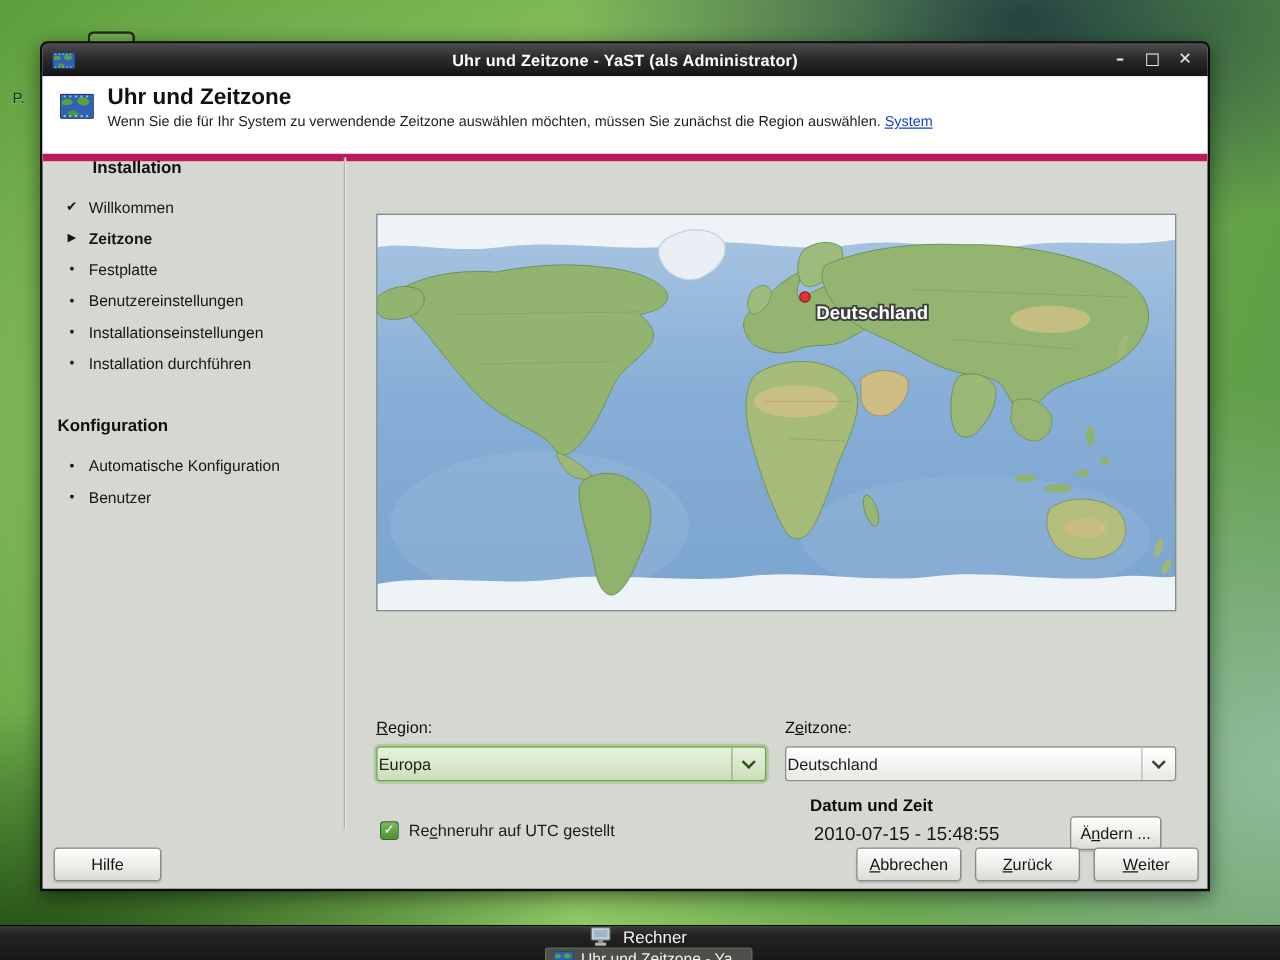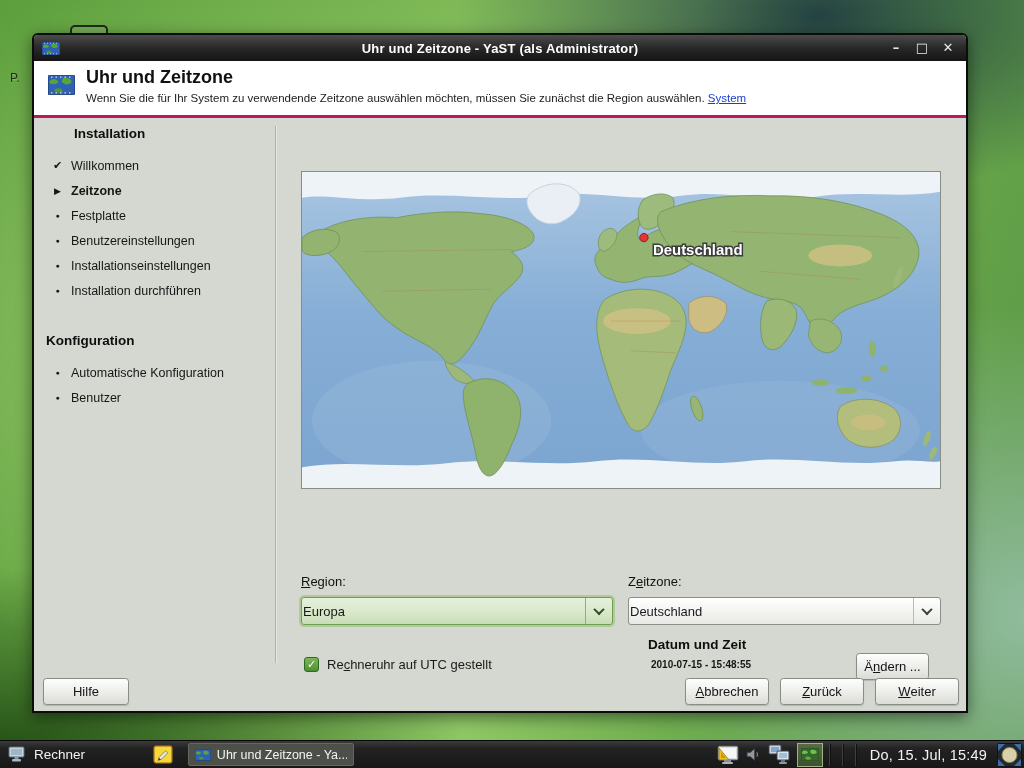--- a/index.html
+++ b/index.html
@@ -30,22 +30,22 @@
   .titlebar { position:absolute; left:0; top:0; right:0; height:26px;
     background:linear-gradient(#4c4c4c,#2b2b2b 45%,#141414);
     border-radius:4px 4px 0 0; display:flex; align-items:center; }
   .titlebar-icon { margin-left:8px; width:18px; height:13px; flex:0 0 auto; }
   .titlebar-title { position:absolute; left:0; right:0; text-align:center;
     color:#fff; font-weight:bold; font-size:13px; letter-spacing:.2px; pointer-events:none; }
   .win-controls { margin-left:auto; display:flex; align-items:center; gap:10px; padding-right:10px; z-index:2; }
   .win-btn { color:#e8e8e8; font-size:13px; font-weight:bold; width:16px; text-align:center;
     line-height:16px; cursor:default; font-family:"DejaVu Sans",sans-serif; }
 
-  .header { position:absolute; left:0; top:26px; right:0; height:57px; background:#ffffff;
-    border-bottom:3px solid #be185d; }
+  .header { position:absolute; left:0; top:26px; right:0; height:68px; background:#ffffff;
+    border-bottom:6px solid #be185d; }
   .header-icon { position:absolute; left:14px; top:14px; width:27px; height:20px; }
   .header-title { position:absolute; left:52px; top:6px; font-size:18px; font-weight:bold; color:#111; }
   .header-desc { position:absolute; left:52px; top:31px; font-size:11.5px; color:#1c1c1c; }
   .header-desc a { color:#1a3fd0; text-decoration:underline; }
 
   .main { position:absolute; left:0; top:81px; right:0; bottom:0; }
 
   
   .sidebar { position:absolute; left:0; top:10px; width:241px; padding:0 0 0 12px; }
   .side-heading { font-size:13.5px; font-weight:bold; color:#0e0e0e; margin:30px 0 12px 0; }
@@ -75,31 +75,31 @@
     border-color:#6f9e52; box-shadow:0 0 0 2px rgba(130,185,95,.45); }
   .combo.focused .dd { border-left-color:#8fae78; }
   .combo.focused .chev { border-color:#2f4f22; }
 
   .checkbox-row { position:absolute; display:flex; align-items:center; gap:8px; font-size:13px; }
   .checkbox { width:15px; height:15px; border:1px solid #2f6b1f; border-radius:3px;
     background:linear-gradient(#7cb85a,#4e8f33); color:#fff; font-size:11px; font-weight:bold;
     display:flex; align-items:center; justify-content:center; line-height:1; }
 
   .dt-heading { position:absolute; font-size:13.5px; font-weight:bold; color:#0e0e0e;margin-left:13px; }
-  .dt-value { position:absolute; font-size:10px; color:#161616;font-weight:bold; }
+  .dt-value { position:absolute; font-size:15px; color:#161616; }
 
   .btn { position:absolute; height:27px; border:1px solid #878c84; border-radius:3.5px;
     background:linear-gradient(#fefefd,#ecede9 55%,#dadcd6);
     font-size:13px; color:#151515; display:flex; align-items:center; justify-content:center;
     box-shadow:0 1px 1px rgba(0,0,0,.15); font-family:inherit; }
 
   
   .taskbar { position:absolute; left:0; top:740px; width:1024px; height:28px;
     background:linear-gradient(#3b3b3b,#222 28%,#181818); border-top:1px solid #060606;
-    display:flex; align-items:center; color:#e9e9e9; }
+    display:flex; align-items:center; color:#e9e9e9;flex-direction:column; }
   .tb-launcher { display:flex; align-items:center; gap:7px; padding:0 10px 0 8px; height:100%; }
   .tb-launcher span { font-size:13.5px; color:#f2f2f2; }
   .tb-note { margin-left:58px; width:21px; height:21px; }
   .tb-task { margin-left:14px; width:166px; height:23px; background:#4d5049;
     border:1px solid #646861; border-radius:2px; display:flex; align-items:center; gap:6px;
     padding:1px 6px; }
   .tb-task span { font-size:12.5px; color:#f4f4f4; white-space:nowrap; overflow:hidden; }
   .tb-spacer { flex:1; }
   .tray { display:flex; align-items:center; gap:6px; }
   .tray-sep { width:1px; height:22px; background:#3f3f3f; box-shadow:1px 0 0 #111; margin:0 6px; }

